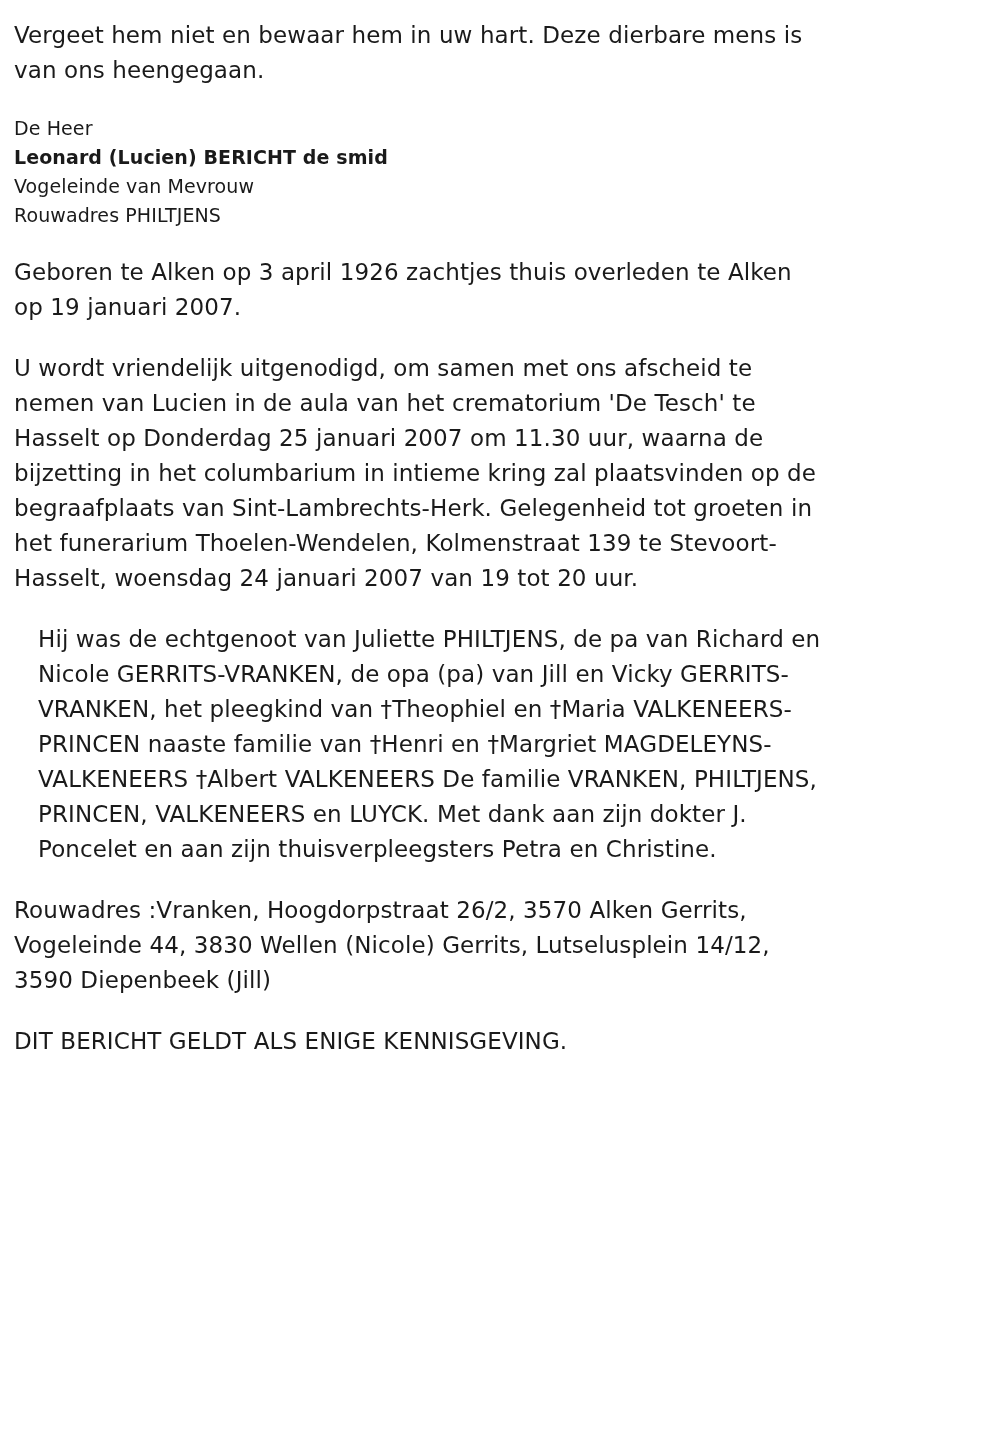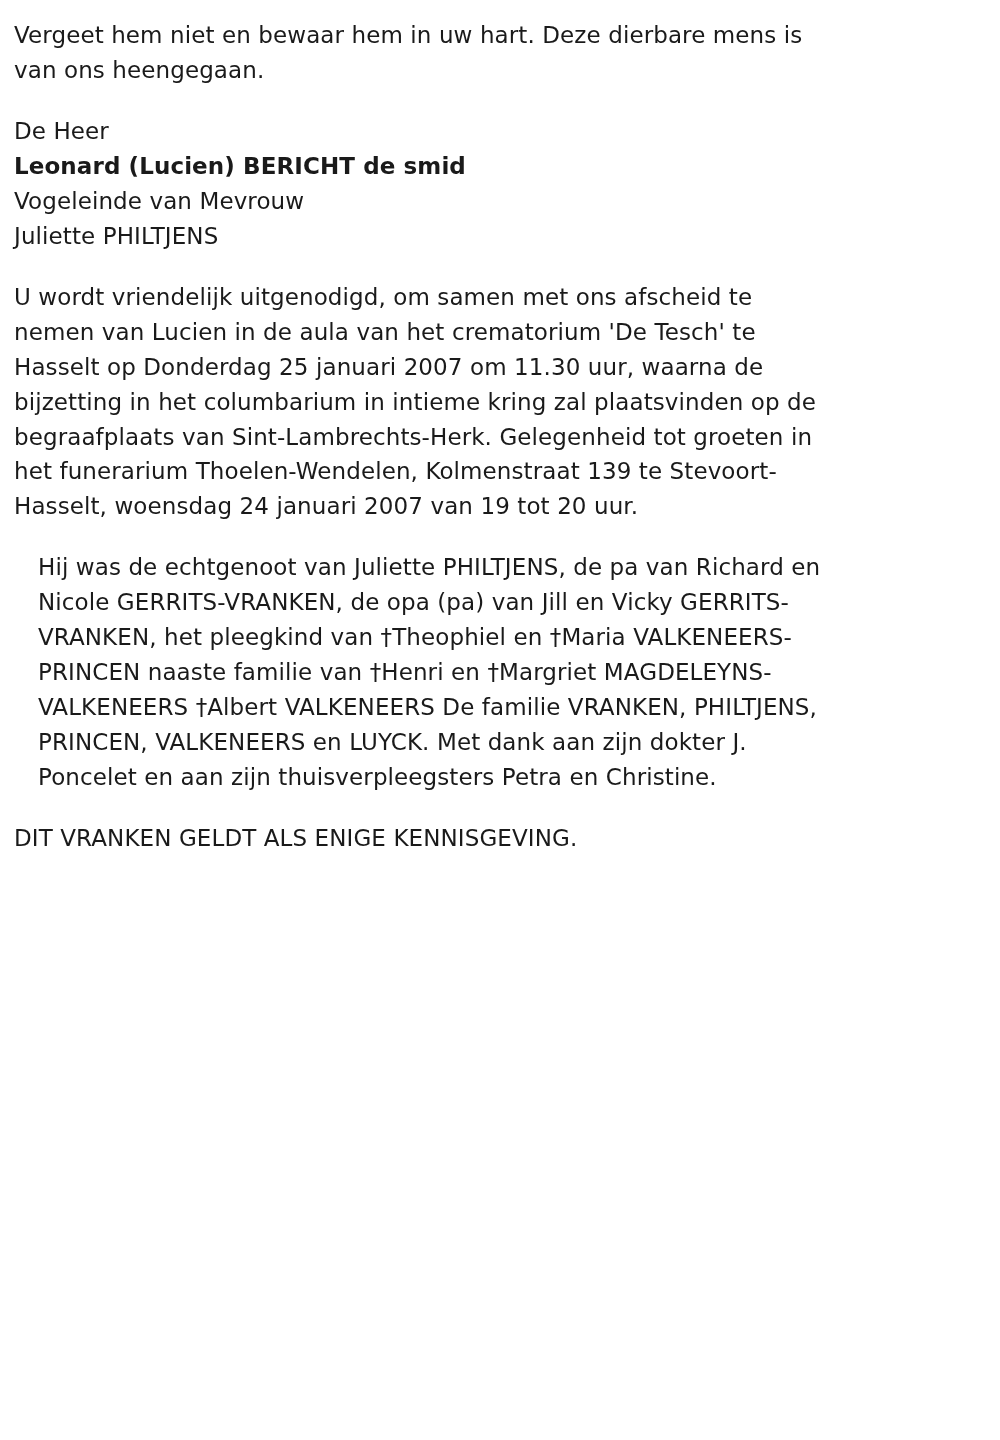--- a/index.html
+++ b/index.html
@@ -26,21 +26,21 @@
     color: #1a1a1a;
     letter-spacing: 0.1px;
   }
   .para:last-child {
     margin-bottom: 0;
   }
   .block-tight {
     margin: 0;
   }
   .line {
-    font-size: 23px;
+    font-size: 19px;
     line-height: 1.52;
     color: #1a1a1a;
     letter-spacing: 0.1px;
   }
   .name {
     font-weight: bold;
   }
   .spacer {
     height: 26px;
   }
@@ -53,27 +53,29 @@
 <body>
 
 <div class="page">
 
   <p class="para">Vergeet hem niet en bewaar hem in uw hart. Deze dierbare mens is van ons heengegaan.</p>
 
   <div class="block-tight">
     <div class="line">De Heer</div>
     <div class="line name">Leonard (Lucien) BERICHT de smid</div>
     <div class="line">Vogeleinde van Mevrouw</div>
-    <div class="line">Juliette PHILTJENS</div>
+    <div class="line">Rouwadres PHILTJENS</div>
   </div>
 
   <div class="spacer"></div>
 
 
+  <p class="para">Geboren te Alken op 3 april 1926 zachtjes thuis overleden te Alken op 19 januari 2007.</p>
 
   <p class="para">U wordt vriendelijk uitgenodigd, om samen met ons afscheid te nemen van Lucien in de aula van het crematorium 'De Tesch' te Hasselt op Donderdag 25 januari 2007 om 11.30 uur, waarna de bijzetting in het columbarium in intieme kring zal plaatsvinden op de begraafplaats van Sint-Lambrechts-Herk. Gelegenheid tot groeten in het funerarium Thoelen-Wendelen, Kolmenstraat 139 te Stevoort-Hasselt, woensdag 24 januari 2007 van 19 tot 20 uur.</p>
 
   <p class="para cross">Hij was de echtgenoot van Juliette PHILTJENS, de pa van Richard en Nicole GERRITS-VRANKEN, de opa (pa) van Jill en Vicky GERRITS-VRANKEN, het pleegkind van †Theophiel en †Maria VALKENEERS-PRINCEN naaste familie van †Henri en †Margriet MAGDELEYNS-VALKENEERS †Albert VALKENEERS De familie VRANKEN, PHILTJENS, PRINCEN, VALKENEERS en LUYCK. Met dank aan zijn dokter J. Poncelet en aan zijn thuisverpleegsters Petra en Christine.</p>
 
+  <p class="para">Rouwadres :Vranken, Hoogdorpstraat 26/2, 3570 Alken Gerrits, Vogeleinde 44, 3830 Wellen (Nicole) Gerrits, Lutselusplein 14/12, 3590 Diepenbeek (Jill)</p>
 
-  <p class="para">DIT VRANKEN GELDT ALS ENIGE KENNISGEVING.</p>
+  <p class="para">DIT BERICHT GELDT ALS ENIGE KENNISGEVING.</p>
 
 </div>
 
 </body></html>

